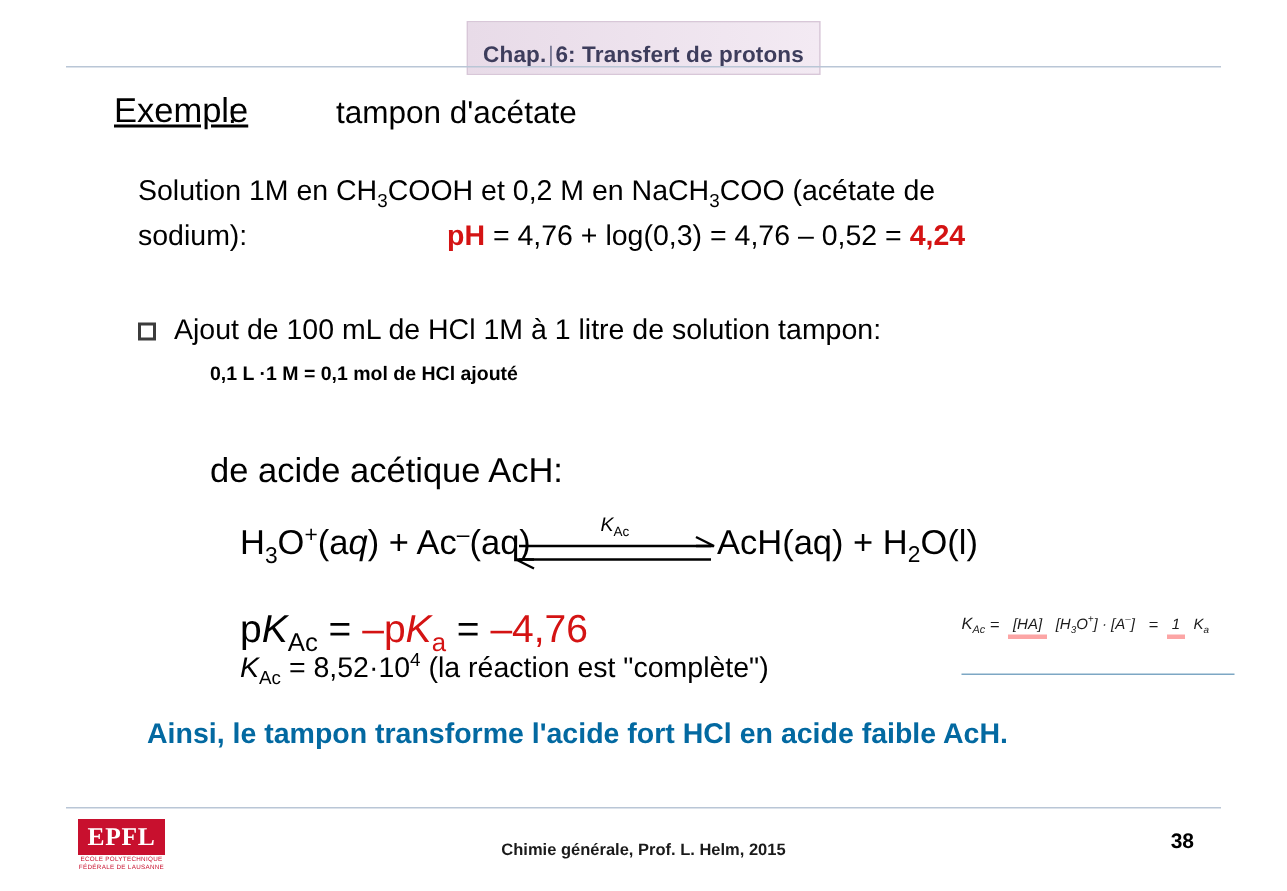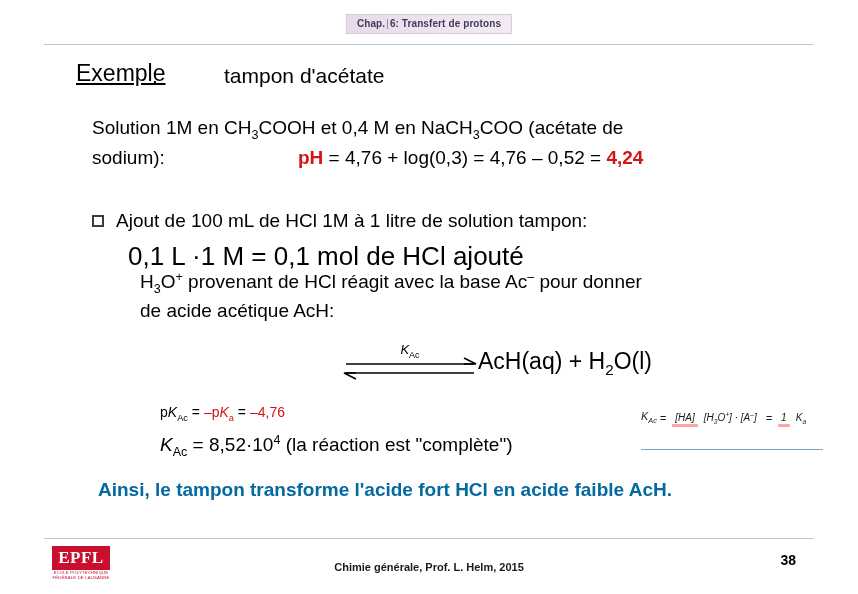--- a/index.html
+++ b/index.html
@@ -24,22 +24,22 @@
   }
 
   
   .header-chip {
     position: absolute;
     top: 14px;
     left: 50%;
     transform: translateX(-50%);
     background: linear-gradient(to right, #e8dbe8, #f3eaf3);
     border: 1px solid #d8c7d8;
-    padding: 3px 10px 4px 10px;
-    font-size: 10px;
+    padding: 13px 10px 4px 10px;
+    font-size: 15px;
     font-weight: bold;
     color: #3d3d5c;
     white-space: nowrap;
     letter-spacing: 0.1px;
   }
   .header-chip .sep {
     color: #7a7a96;
     font-weight: normal;
     padding: 0 1px;
   }
@@ -101,33 +101,34 @@
     height: 12px;
     border: 2px solid #3c3c3c;
     box-sizing: border-box;
   }
   .b-l1 {
     left: 116px;
     top: 210px;
     font-size: 19px;
   }
   .b-l2 {
-    left: 128px;
+    left: 140px;
     top: 241px;
-    font-size: 26px;
+    font-size: 13px;
+    font-weight: bold;
   }
   .b-l3 {
     left: 140px;
     top: 270px;
     font-size: 19px;
   }
   .b-l4 {
     left: 140px;
     top: 300px;
-    font-size: 19px;
+    font-size: 23px;
   }
 
   
   .eq-left {
     left: 160px;
     top: 348px;
     font-size: 23px;
   }
   .eq-right {
     left: 478px;
@@ -151,21 +152,21 @@
     font-style: italic;
   }
   .eq-kac-label sub {
     font-style: normal;
     font-size: 9px;
   }
 
   .pk-l1 {
     left: 160px;
     top: 404px;
-    font-size: 14px;
+    font-size: 26px;
   }
   .pk-l2 {
     left: 160px;
     top: 433px;
     font-size: 19px;
   }
   .it { font-style: italic; }
 
   
   .kformula {
@@ -285,35 +286,35 @@
   <div class="header-chip">
     <span>Chap.</span><span class="sep">|</span><span>6: Transfert de protons</span>
   </div>
   <div class="header-rule"></div>
 
   <div class="line example-label">Exemple</div>
   <div class="line example-colon">:</div>
   <div class="line example-value">tampon d'acétate</div>
 
   <div class="line sol-l1">
-    <span>Solution 1M en CH</span><sub>3</sub><span>COOH et 0,4 M en NaCH</span><sub>3</sub><span>COO (acétate de</span>
+    <span>Solution 1M en CH</span><sub>3</sub><span>COOH et 0,2 M en NaCH</span><sub>3</sub><span>COO (acétate de</span>
   </div>
   <div class="line sol-l2">sodium):</div>
   <div class="line ph-block">
     <span class="redbold">pH</span><span style="font-weight:normal"> = 4,76 + log(0,3) = 4,76 – 0,52 = </span><span class="redbold">4,24</span>
   </div>
 
   <div class="bullet-square"></div>
   <div class="line b-l1">Ajout de 100 mL de HCl 1M à  1 litre de solution tampon:</div>
   <div class="line b-l2">0,1 L ·1 M = 0,1 mol de HCl ajouté</div>
-  <div class="line b-l3">
-    <span>H</span><sub>3</sub><span>O</span><sup>+</sup><span> provenant de HCl réagit avec la base Ac</span><sup>–</sup><span> pour donner</span>
-  </div>
   <div class="line b-l4">de acide acétique AcH:</div>
 
+  <div class="line eq-left">
+    <span>H</span><sub>3</sub><span>O</span><sup>+</sup><span>(a</span><span class="it">q</span><span>)  +  Ac</span><sup>–</sup><span>(aq)</span>
+  </div>
 
   <div class="eq-arrows">
     <div class="eq-kac-label">
       <span>K</span><sub>Ac</sub>
     </div>
     <svg width="140" height="40" viewBox="0 0 140 40">
       <line x1="6" y1="22" x2="134" y2="22" stroke="#000" stroke-width="1.6"></line>
       <polyline points="124,16 136,22 124,22" fill="none" stroke="#000" stroke-width="1.6"></polyline>
       <line x1="6" y1="31" x2="134" y2="31" stroke="#000" stroke-width="1.6"></line>
       <polyline points="16,37 4,31 16,31" fill="none" stroke="#000" stroke-width="1.6"></polyline>

